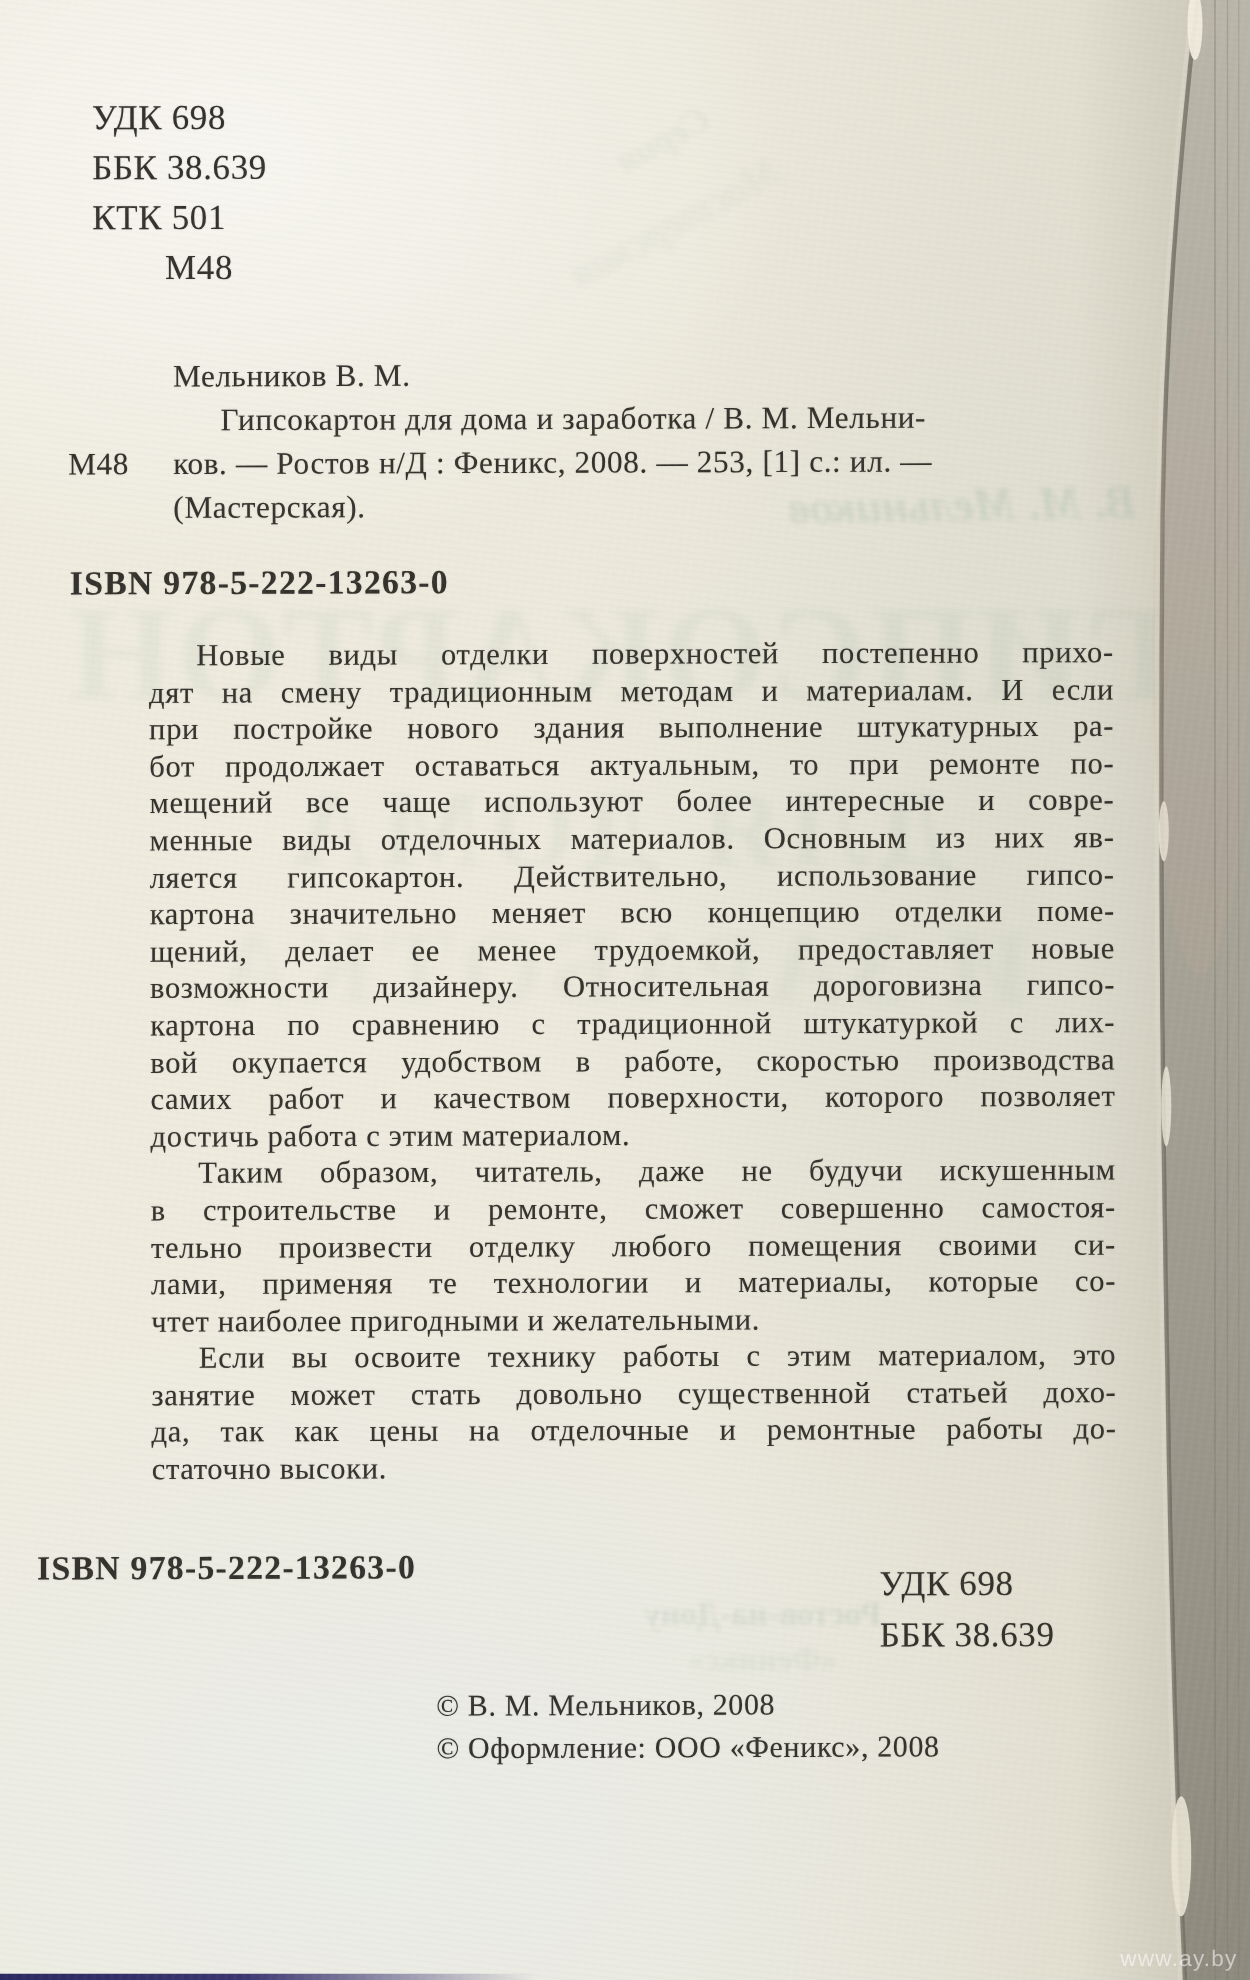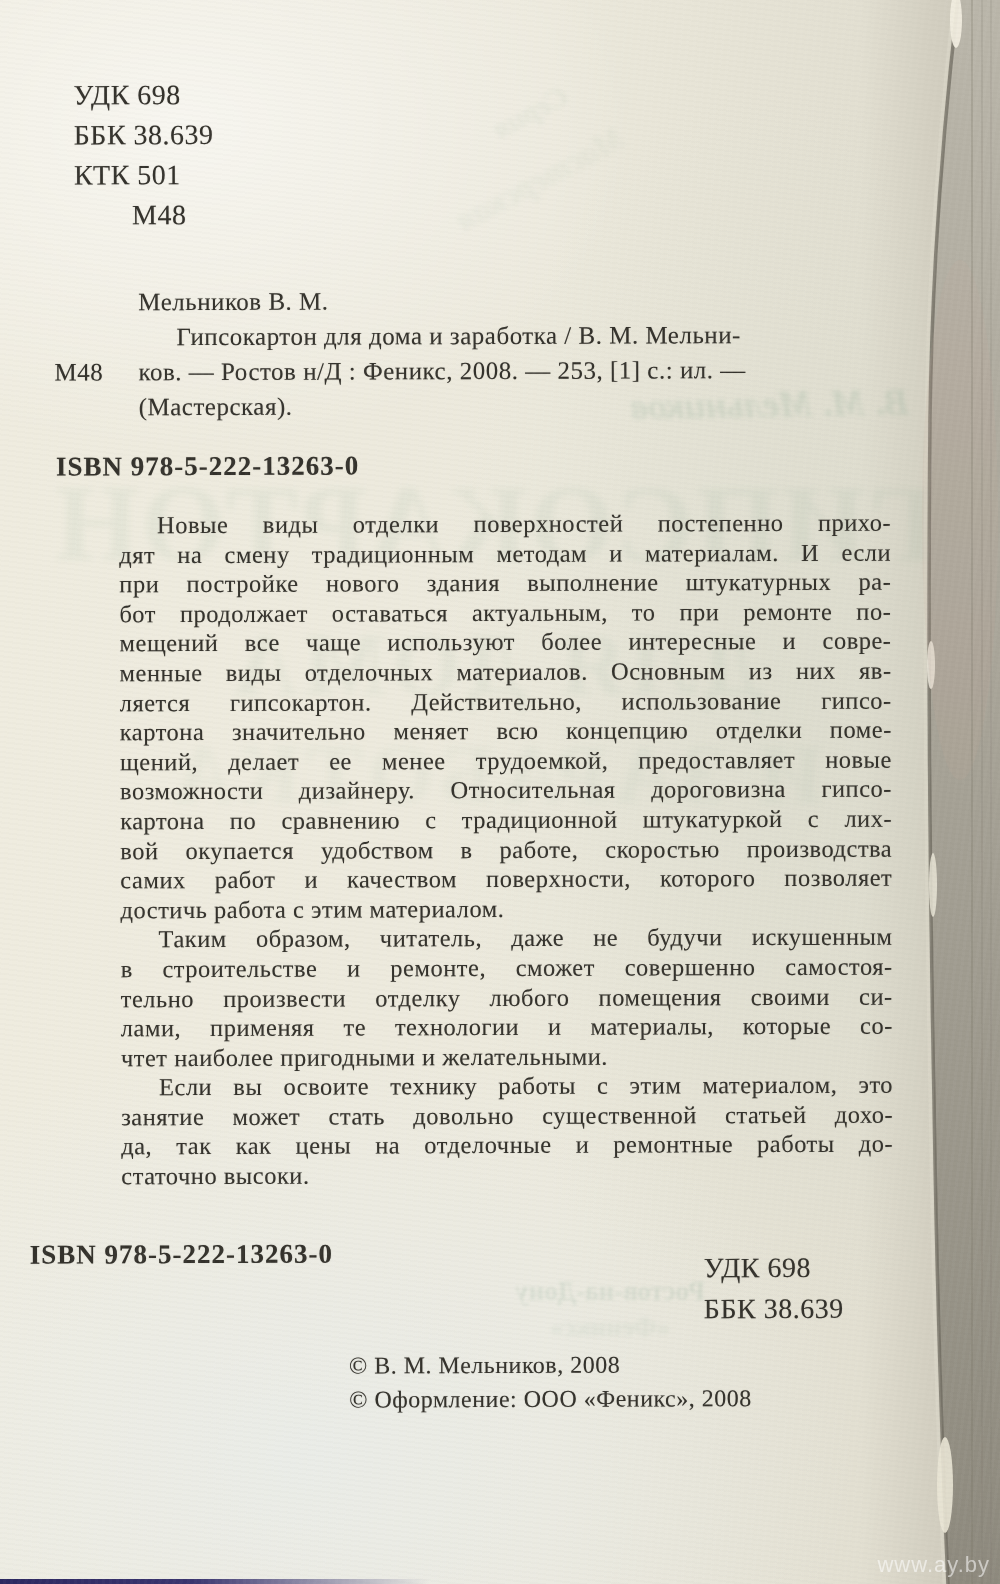--- a/index.html
+++ b/index.html
@@ -72,21 +72,21 @@
   .fore-edge { position:absolute; right:0; top:0; }
 
   
   .table-edge {
     position:absolute; left:0; bottom:0; width:430px; height:5px;
     background:linear-gradient(90deg, #2c2860 0%, #3a356f 45%, rgba(58,53,111,0) 100%);
   }
   .watermark {
     position:absolute; right:10px; bottom:6px;
     font-family:"Liberation Sans","DejaVu Sans",sans-serif;
-    font-size:22px; color:rgba(255,255,255,0.55); letter-spacing:1px;
+    font-size:18px; color:rgba(255,255,255,0.55); letter-spacing:1px;
   }
 </style>
 </head>
 <body>
 
 <div class="photo">
   <div class="paper"></div>
 
   <div class="ghost g-series1">Серия</div>
   <div class="ghost g-series2">Мастерская</div>

